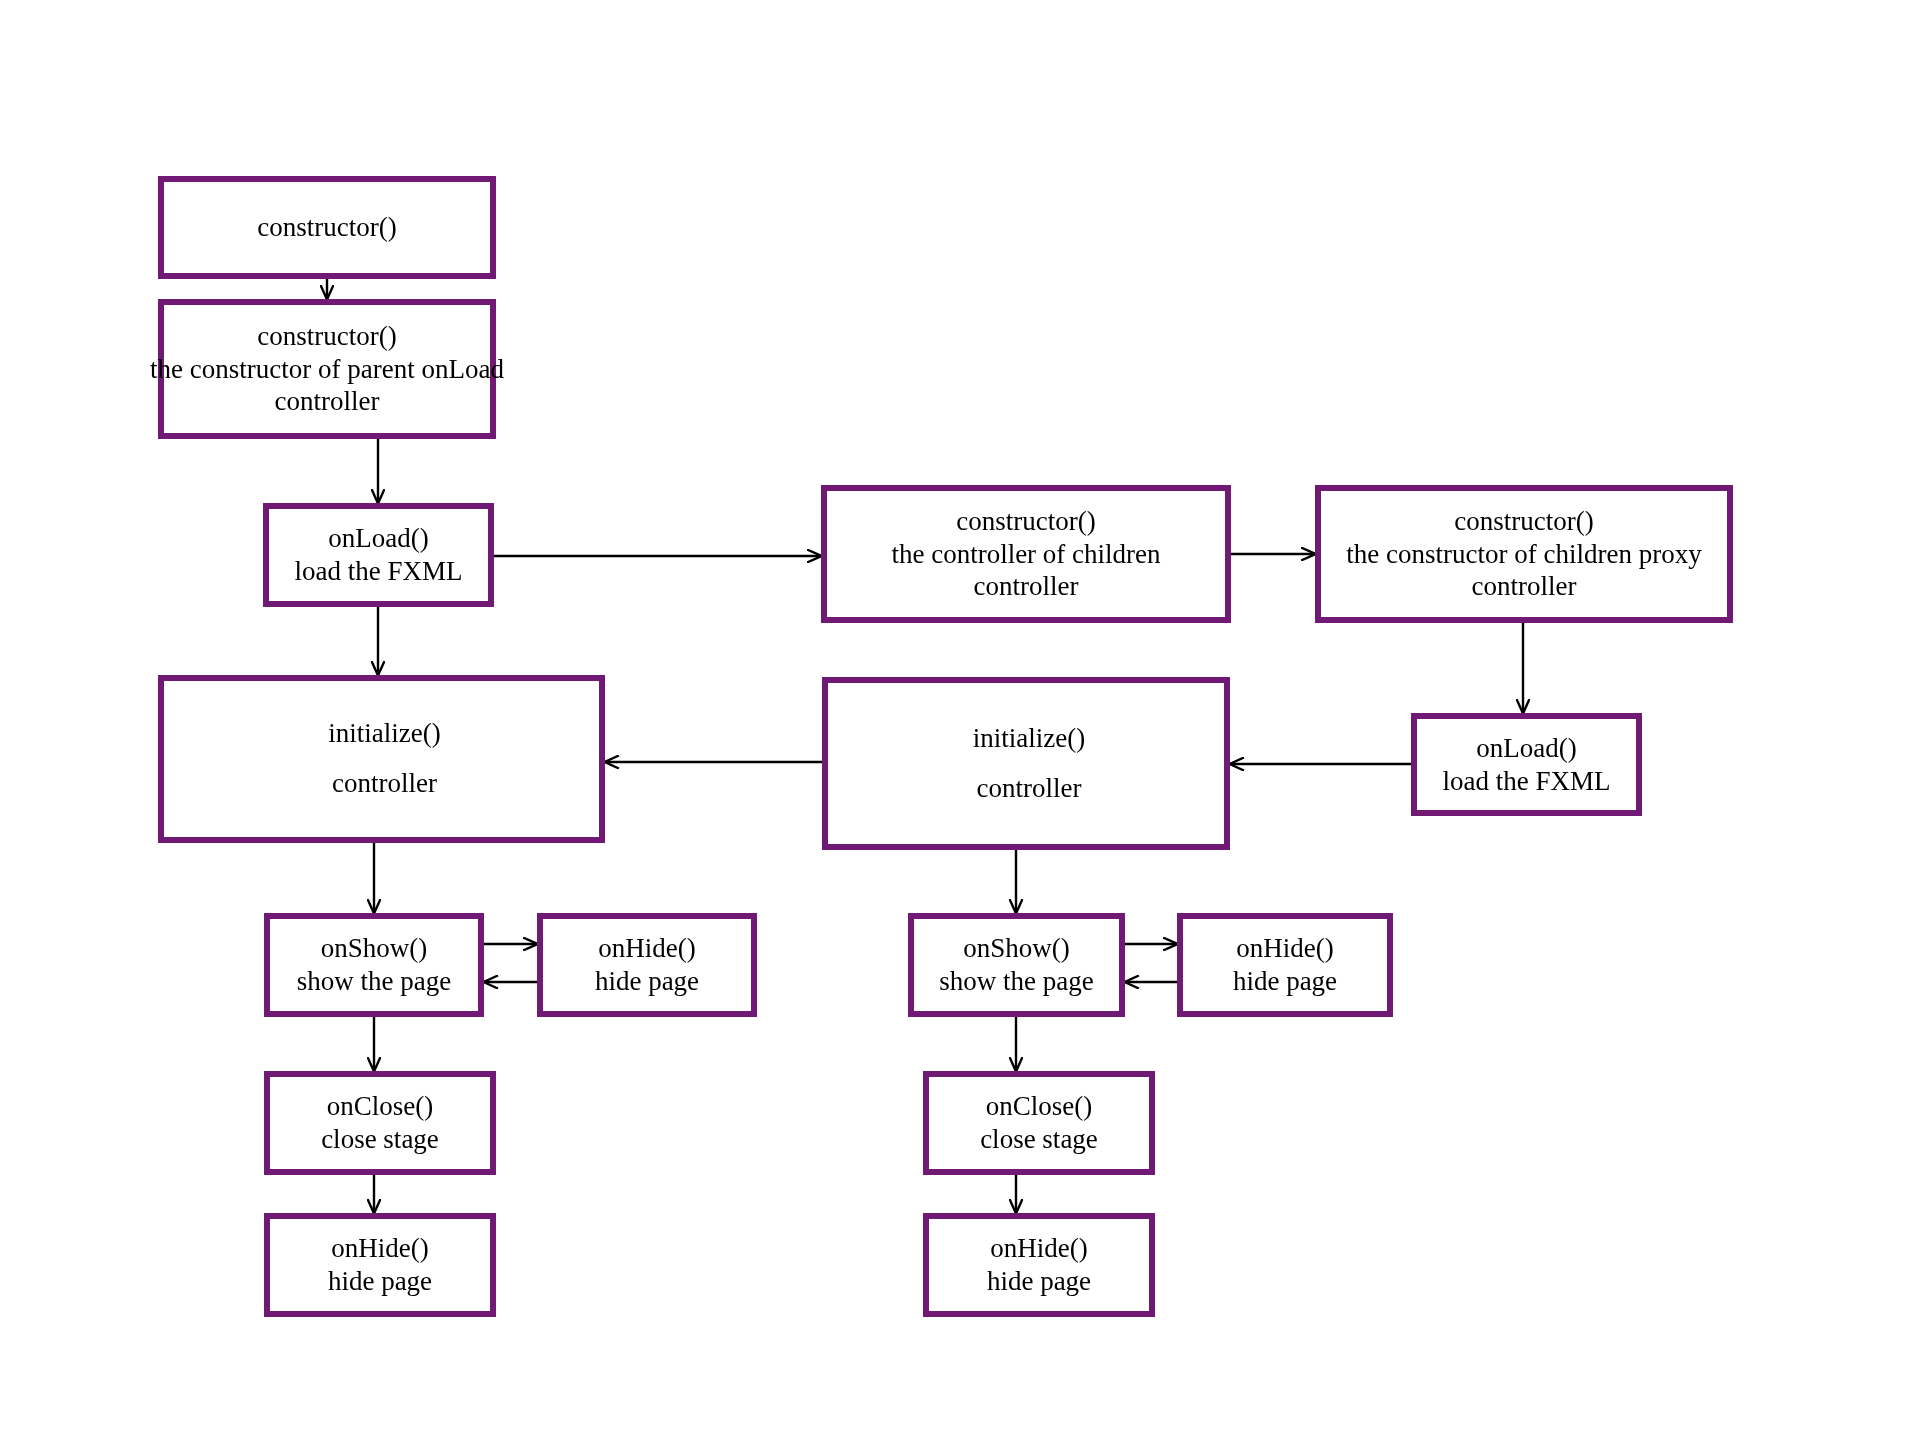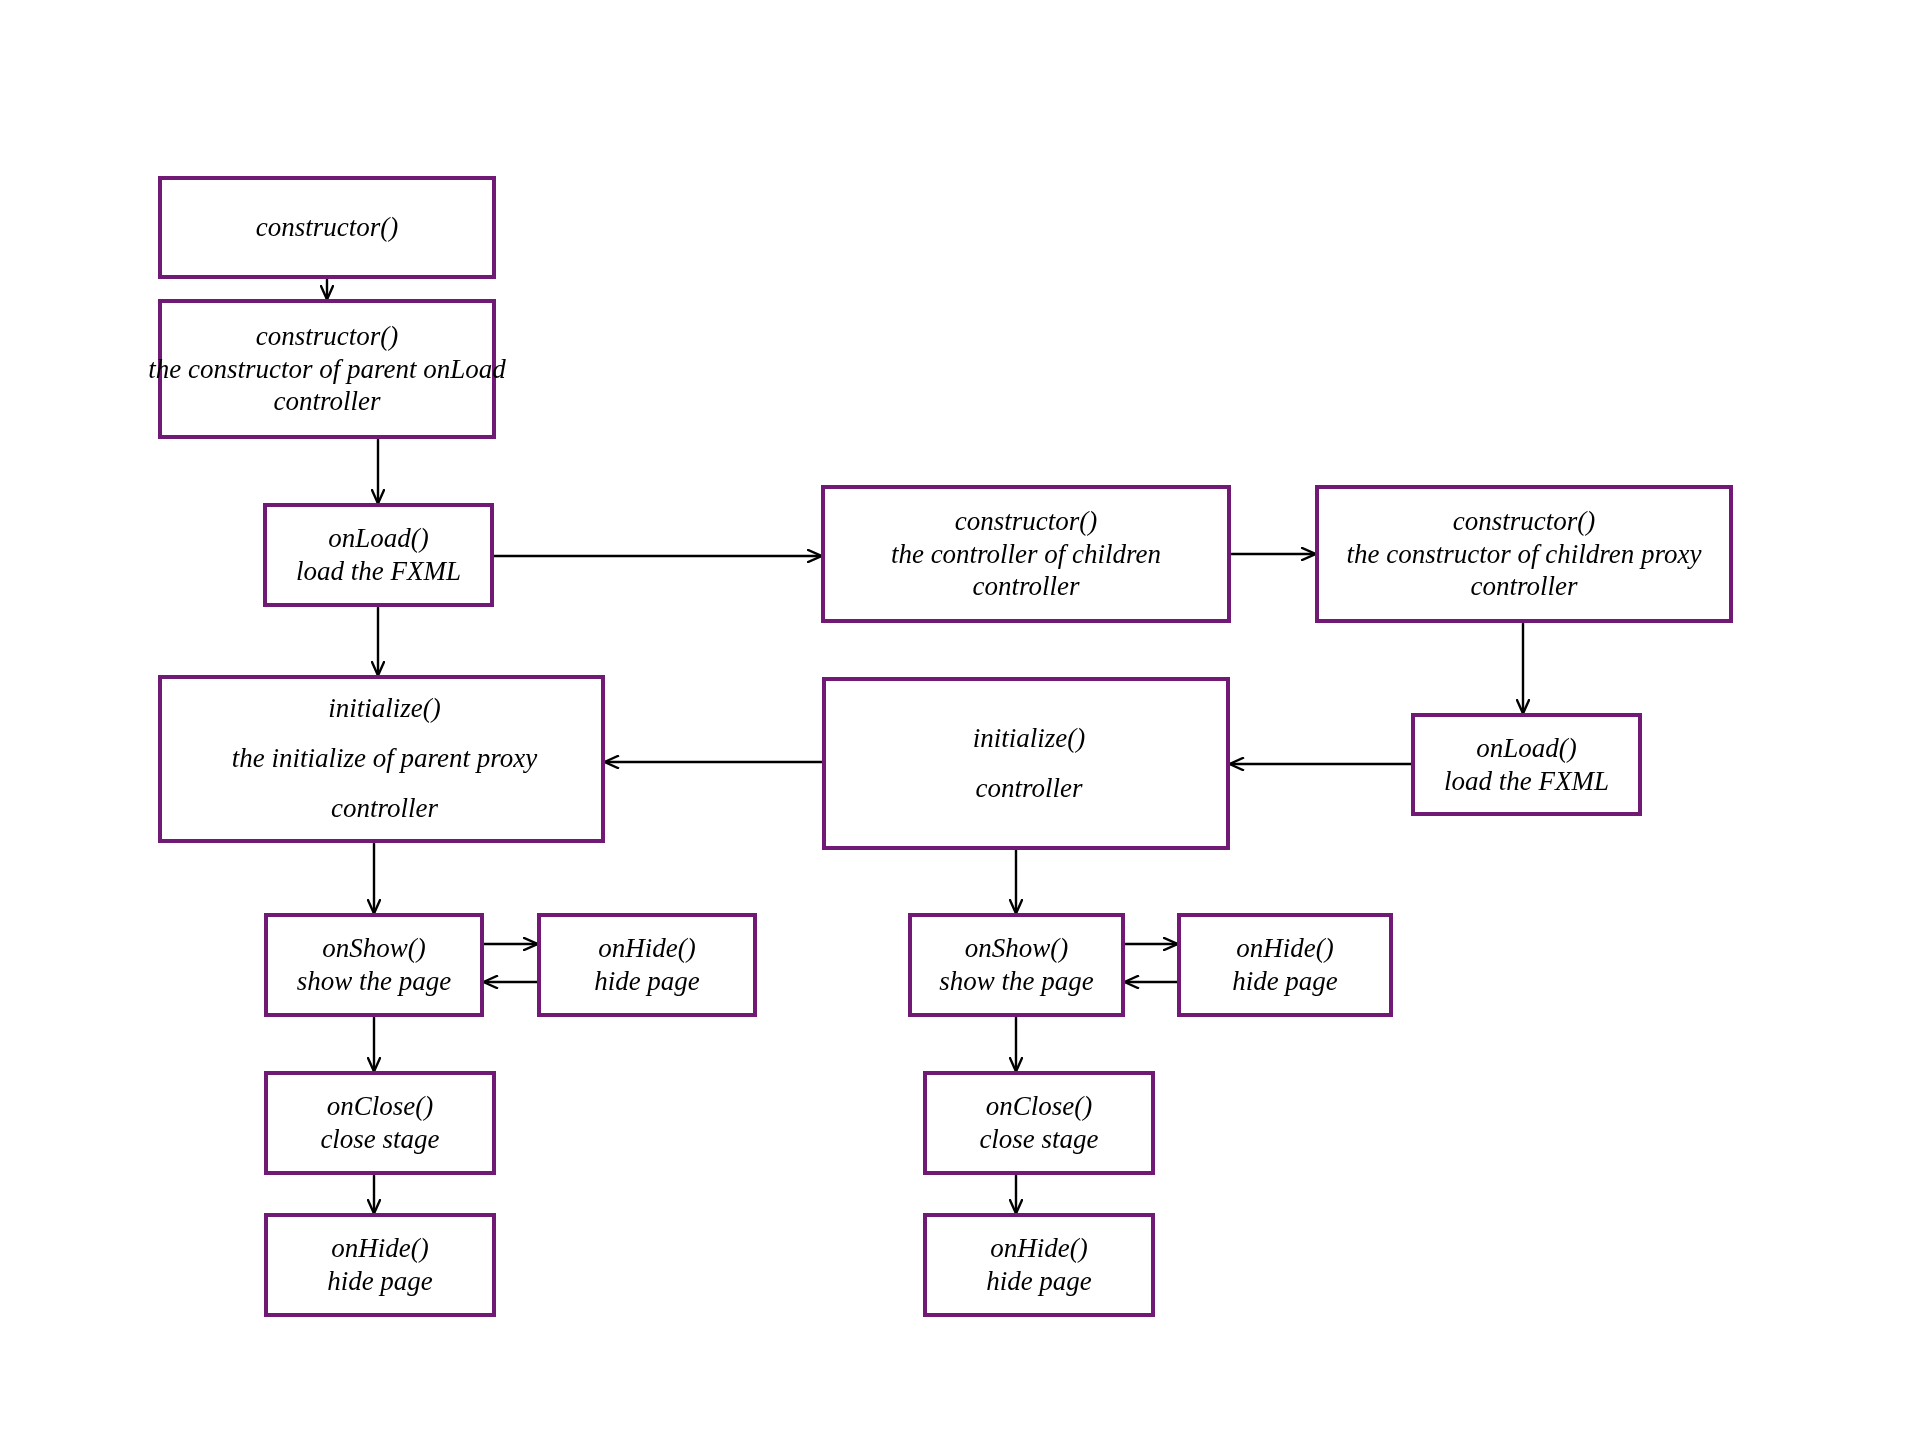--- a/index.html
+++ b/index.html
@@ -7,32 +7,31 @@
     position:relative;
     width:1920px;height:1440px;
     background:#ffffff;
     overflow:hidden;
     font-family:"Liberation Serif","DejaVu Serif",serif;
     color:#000000;
   }
   .node{
     position:absolute;
     box-sizing:border-box;
-    border:4px solid #701a75;
+    border:6px solid #701a75;
     background:#ffffff;
     display:flex;
     flex-direction:column;
     align-items:center;
     justify-content:center;
     text-align:center;
     font-size:27px;
     line-height:1.22;
     color:#000;
     padding:0 6px;
-    font-style:italic;
   }
   .node.wide-lines{line-height:1.85;padding-left:12px;}
   .node .ln{display:block;white-space:nowrap;}
   .svg-layer{position:absolute;left:0;top:0;width:1920px;height:1440px;pointer-events:none;}
 </style>
 </head>
 <body>
 
 <div id="page">
   <svg class="svg-layer" viewBox="0 0 1920 1440" xmlns="http://www.w3.org/2000/svg">
@@ -73,21 +72,20 @@
     <span class="ln">controller</span>
   </div>
 
   <div class="node" style="left:263px;top:503px;width:231px;height:104px;">
     <span class="ln">onLoad()</span>
     <span class="ln">load the FXML</span>
   </div>
 
   <div class="node wide-lines" style="left:158px;top:675px;width:447px;height:168px;">
     <span class="ln">initialize()</span>
-    <span class="ln">the initialize of parent proxy</span>
     <span class="ln">controller</span>
   </div>
 
   <div class="node" style="left:264px;top:913px;width:220px;height:104px;">
     <span class="ln">onShow()</span>
     <span class="ln">show the page</span>
   </div>
 
   <div class="node" style="left:537px;top:913px;width:220px;height:104px;">
     <span class="ln">onHide()</span>

